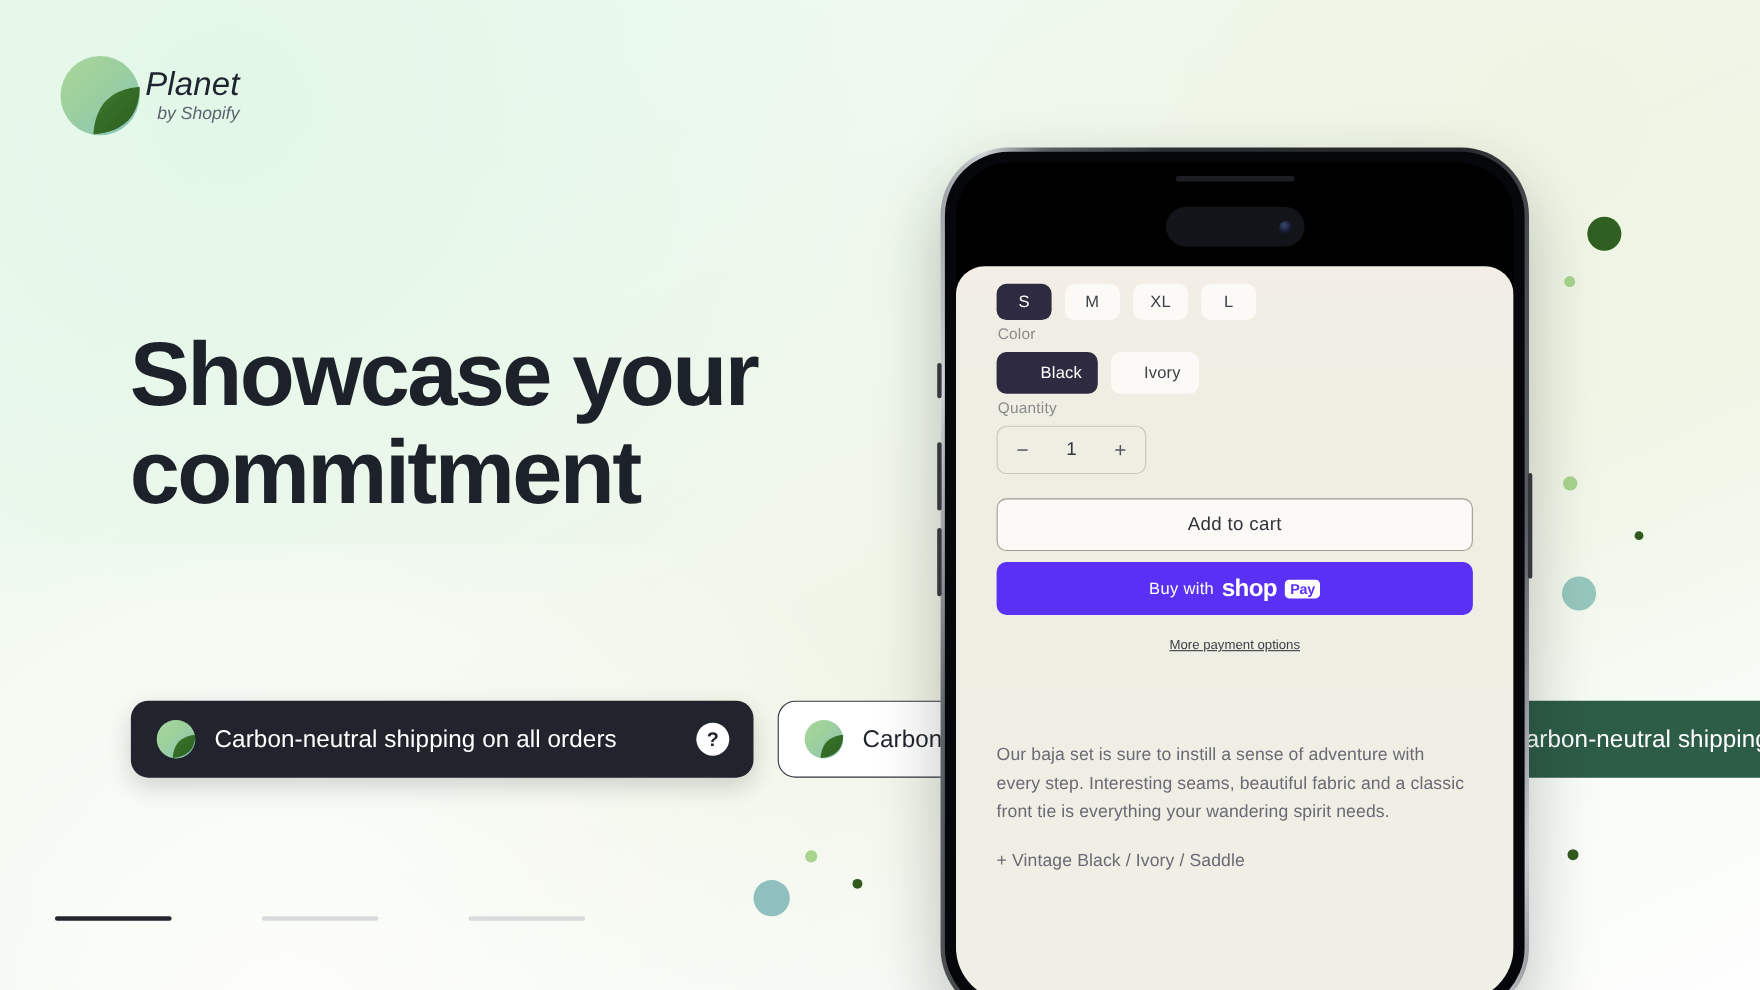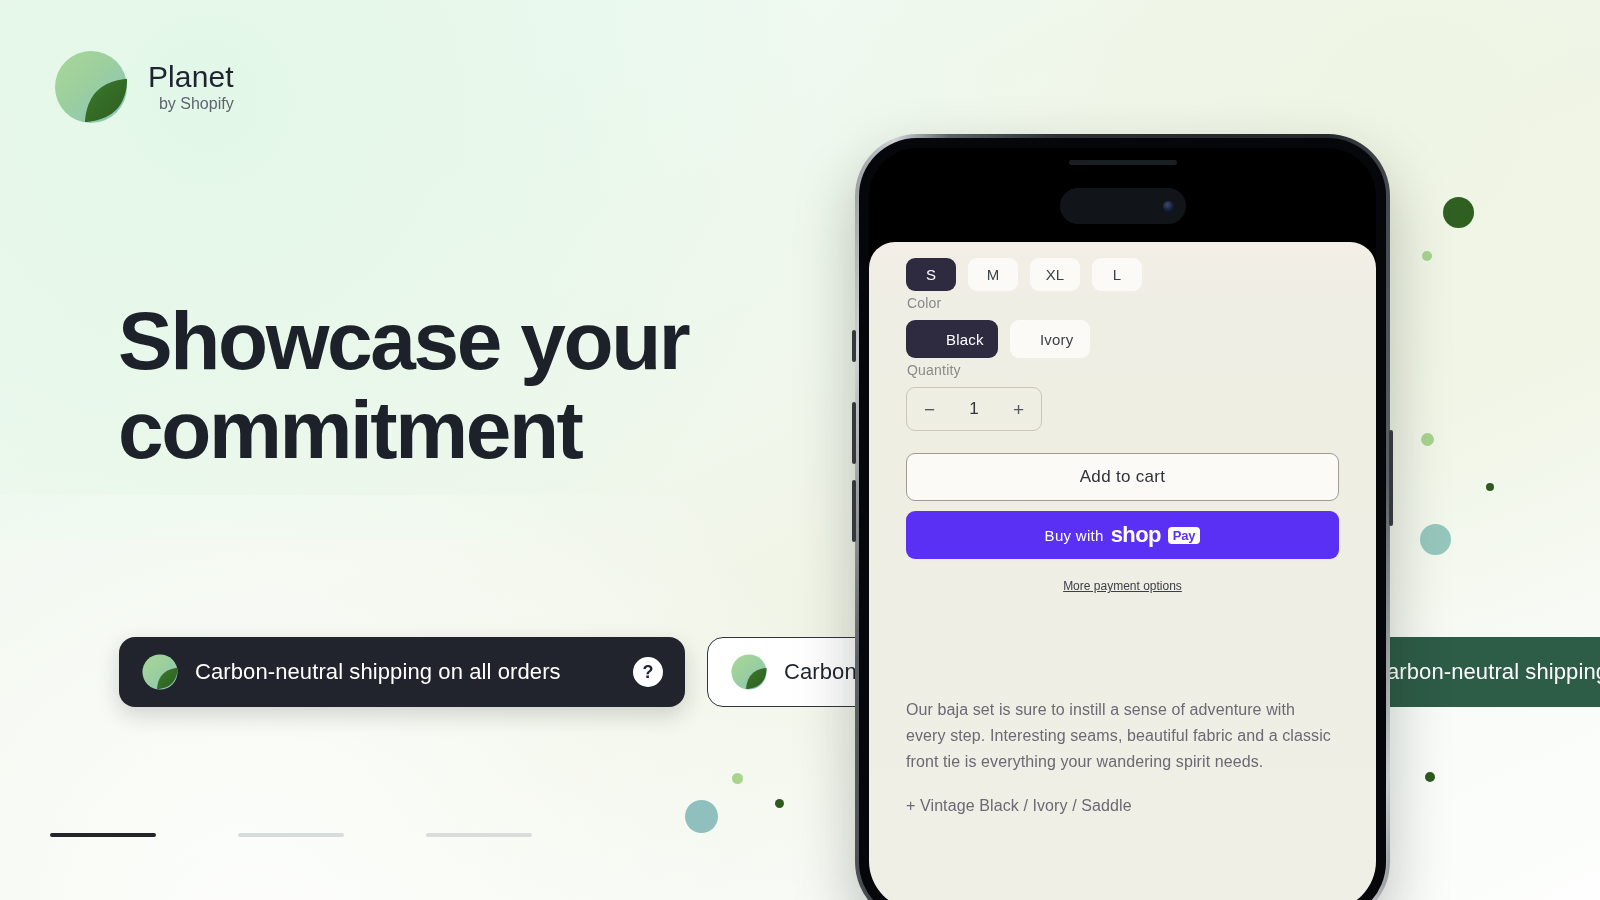--- a/index.html
+++ b/index.html
@@ -29,21 +29,21 @@
     position:absolute; left:-10%; bottom:-25%; width:75%; height:70%;
     background:radial-gradient(circle at 35% 70%, rgba(253,254,253,.98), rgba(253,254,253,0) 70%);
   }
 
   
   .dot { position:absolute; border-radius:50%; }
 
   
   .logo-block {
     position:absolute; left:52px; top:48px;
-    display:flex; align-items:center; gap:18px;
+    display:flex; align-items:center; gap:2px;font-style:italic;
   }
   .logo-mark { width:78px; height:78px; position:relative; flex:none; }
   .logo-text-wrap { display:flex; flex-direction:column; line-height:1.05; }
   .logo-title {
     font-size:30px; color:#1f2430; font-weight:400; letter-spacing:.1px;
   }
   .logo-sub {
     font-size:16px; color:#5d6470; font-weight:400; margin-top:4px;text-align:right;
   }
 
@@ -185,21 +185,21 @@
   .shop-word { font-size:22px; font-weight:700; letter-spacing:-.6px; }
   .shop-pay {
     background:#fff; color:#5a31f4; font-weight:700; font-size:13px;
     padding:1px 5px; border-radius:4px; letter-spacing:-.2px;
   }
   .more-pay {
     text-align:center; margin-top:20px;
     font-size:12px; color:#3b3e45; text-decoration:underline;
   }
   .desc {
-    margin-top:104px;
+    margin-top:81px;
     font-size:16px; line-height:1.62; color:#6b6974; letter-spacing:.1px;
   }
   .bullet { margin-top:22px; font-size:16px; color:#6b6974; letter-spacing:.1px; }
 
   
   .side-btn { position:absolute; background:#34383d; border-radius:2px; z-index:9; }
   .side-btn.left { left:-3px; width:4px; }
   .side-btn.right { right:-3px; width:4px; }
 </style>
 </head>

